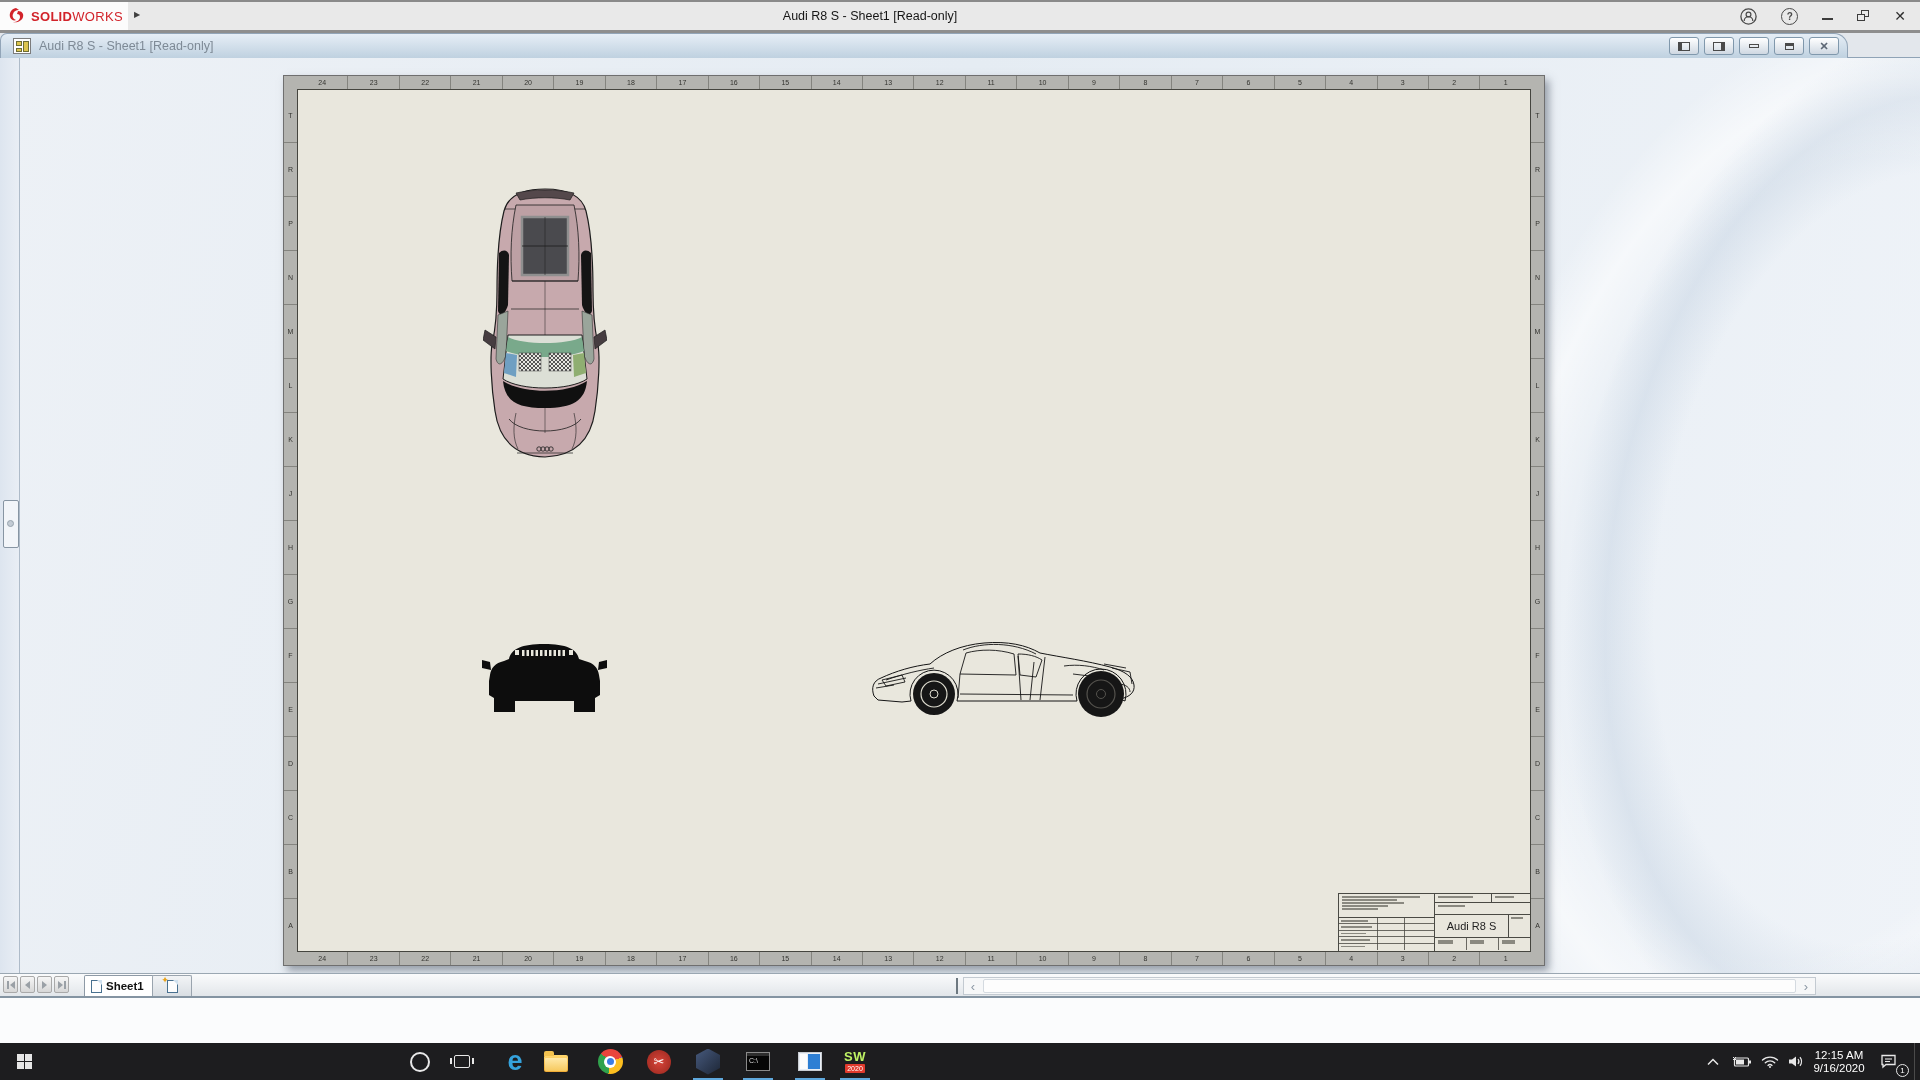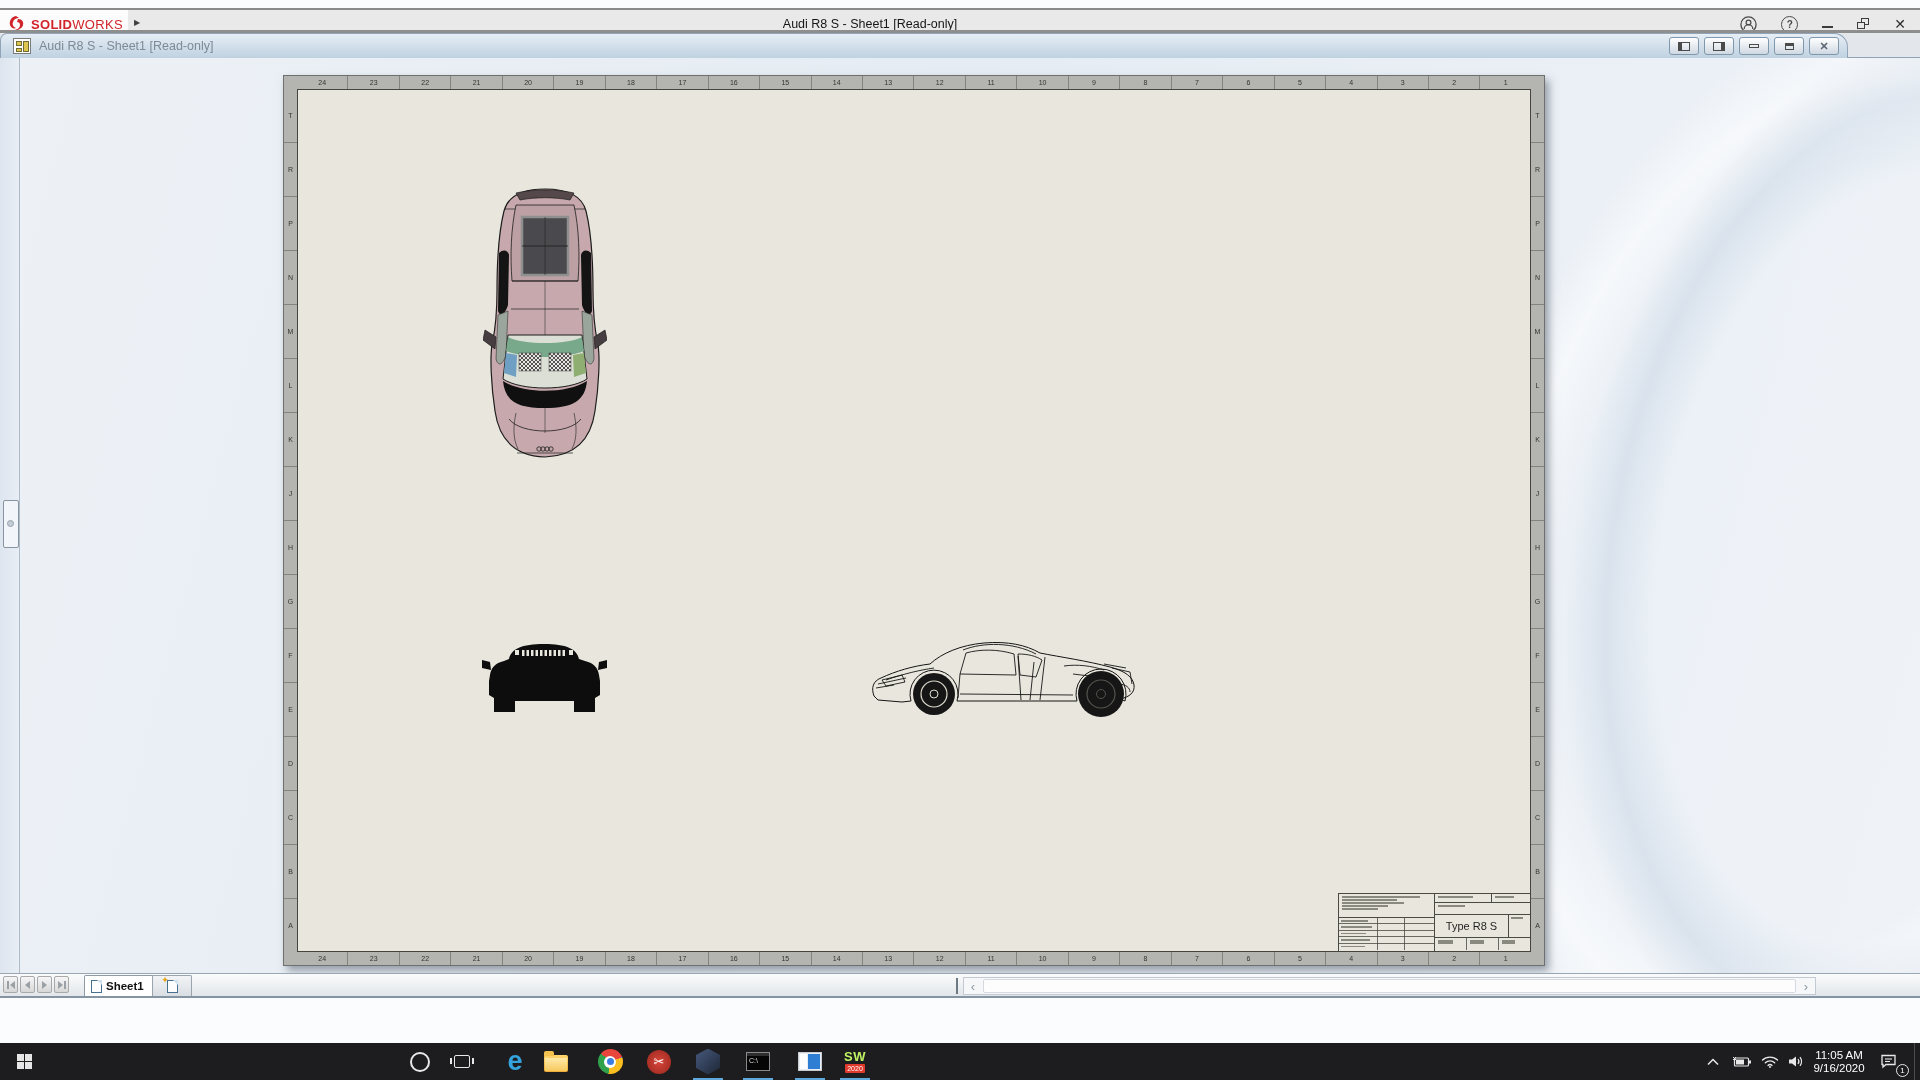--- a/index.html
+++ b/index.html
@@ -1,19 +1,19 @@
 <!DOCTYPE html>
 <html><head>
 <meta charset="utf-8">
 <style>
   html,body{margin:0;padding:0;}
   body{width:1920px;height:1080px;overflow:hidden;font-family:"Liberation Sans",sans-serif;background:#fbfcfd;position:relative;}
 
   
-  .titlebar{position:absolute;left:0;top:0;width:1920px;height:30px;background:#e9e9e9;border-top:2px solid #8a8a8a;box-sizing:border-box;margin-top:8px;}
+  .titlebar{position:absolute;left:0;top:0;width:1920px;height:30px;background:#e9e9e9;border-top:2px solid #8a8a8a;box-sizing:border-box;}
   .logo-box{position:absolute;left:0;top:0;width:128px;height:28px;background:#fcfcfc;display:flex;align-items:center;cursor:pointer;}
   .ds-logo{margin:0 4px 0 7px;}
   .logo-text{font-size:13px;color:#d2232a;letter-spacing:.3px;white-space:nowrap;}
   .logo-text b{font-weight:bold;}
   .menu-arrow{position:absolute;left:134px;top:8px;font-size:8px;color:#3f3f3f;cursor:pointer;}
   .win-title{position:absolute;left:0;right:180px;top:7px;text-align:center;font-size:12.5px;color:#161616;}
   .win-controls{position:absolute;right:14px;top:0;height:28px;display:flex;align-items:center;gap:24px;}
   .wc{display:flex;align-items:center;justify-content:center;cursor:pointer;}
   .help-circle{width:15px;height:15px;border:1.4px solid #4a4a4a;border-radius:50%;font-size:10px;color:#4a4a4a;display:flex;align-items:center;justify-content:center;font-weight:bold;}
   .min-bar{width:11px;height:2px;background:#3c3c3c;margin-top:6px;}
@@ -438,21 +438,21 @@
                 <div class="pt" style="width:70%"></div>
               </div>
             <div class="cell2">
                 <div class="pt" style="width:60%"></div>
               </div>
           </div>
           <div class="tbr2">
               <div class="pt" style="width:30%"></div>
             </div>
           <div class="tbr3">
-            <div class="tb-title">Type R8 S</div>
+            <div class="tb-title">Audi R8 S</div>
             <div class="tb-rev">
                 <div class="pt" style="width:70%"></div>
               </div>
           </div>
           <div class="tbr4">
             <div>
                 <div class="pt" style="width:60%"></div>
               </div>
             <div>
                 <div class="pt" style="width:55%"></div>
@@ -575,21 +575,21 @@
     </svg>
   </div>
   <div class="tray-item" style="left:1784px;width:24px">
     <svg width="16" height="13" viewBox="0 0 16 13">
       <path d="M1,4.5 L4,4.5 L8,1.5 L8,11.5 L4,8.5 L1,8.5 Z" fill="#e8e8e8"></path>
       <path d="M10,4 Q12,6.5 10,9" fill="none" stroke="#e8e8e8" stroke-width="1.2"></path>
       <path d="M12,2.2 Q15.2,6.5 12,10.8" fill="none" stroke="#e8e8e8" stroke-width="1.2"></path>
     </svg>
   </div>
   <div class="tray-item clock" style="left:1808px;width:62px">
-    <span>11:05 AM</span>
+    <span>12:15 AM</span>
     <span>9/16/2020</span>
   </div>
   <div class="tray-item action" style="left:1874px;width:28px">
     <svg width="17" height="15" viewBox="0 0 17 15">
       <path d="M2,1.5 L15,1.5 L15,10.5 L6,10.5 L3,13 L3,10.5 L2,10.5 Z" fill="none" stroke="#e8e8e8" stroke-width="1.3"></path>
       <line x1="5" y1="5" x2="12" y2="5" stroke="#e8e8e8" stroke-width="1.1"></line>
       <line x1="5" y1="7.5" x2="10" y2="7.5" stroke="#e8e8e8" stroke-width="1.1"></line>
     </svg>
     <span class="badge">1</span>
   </div>

